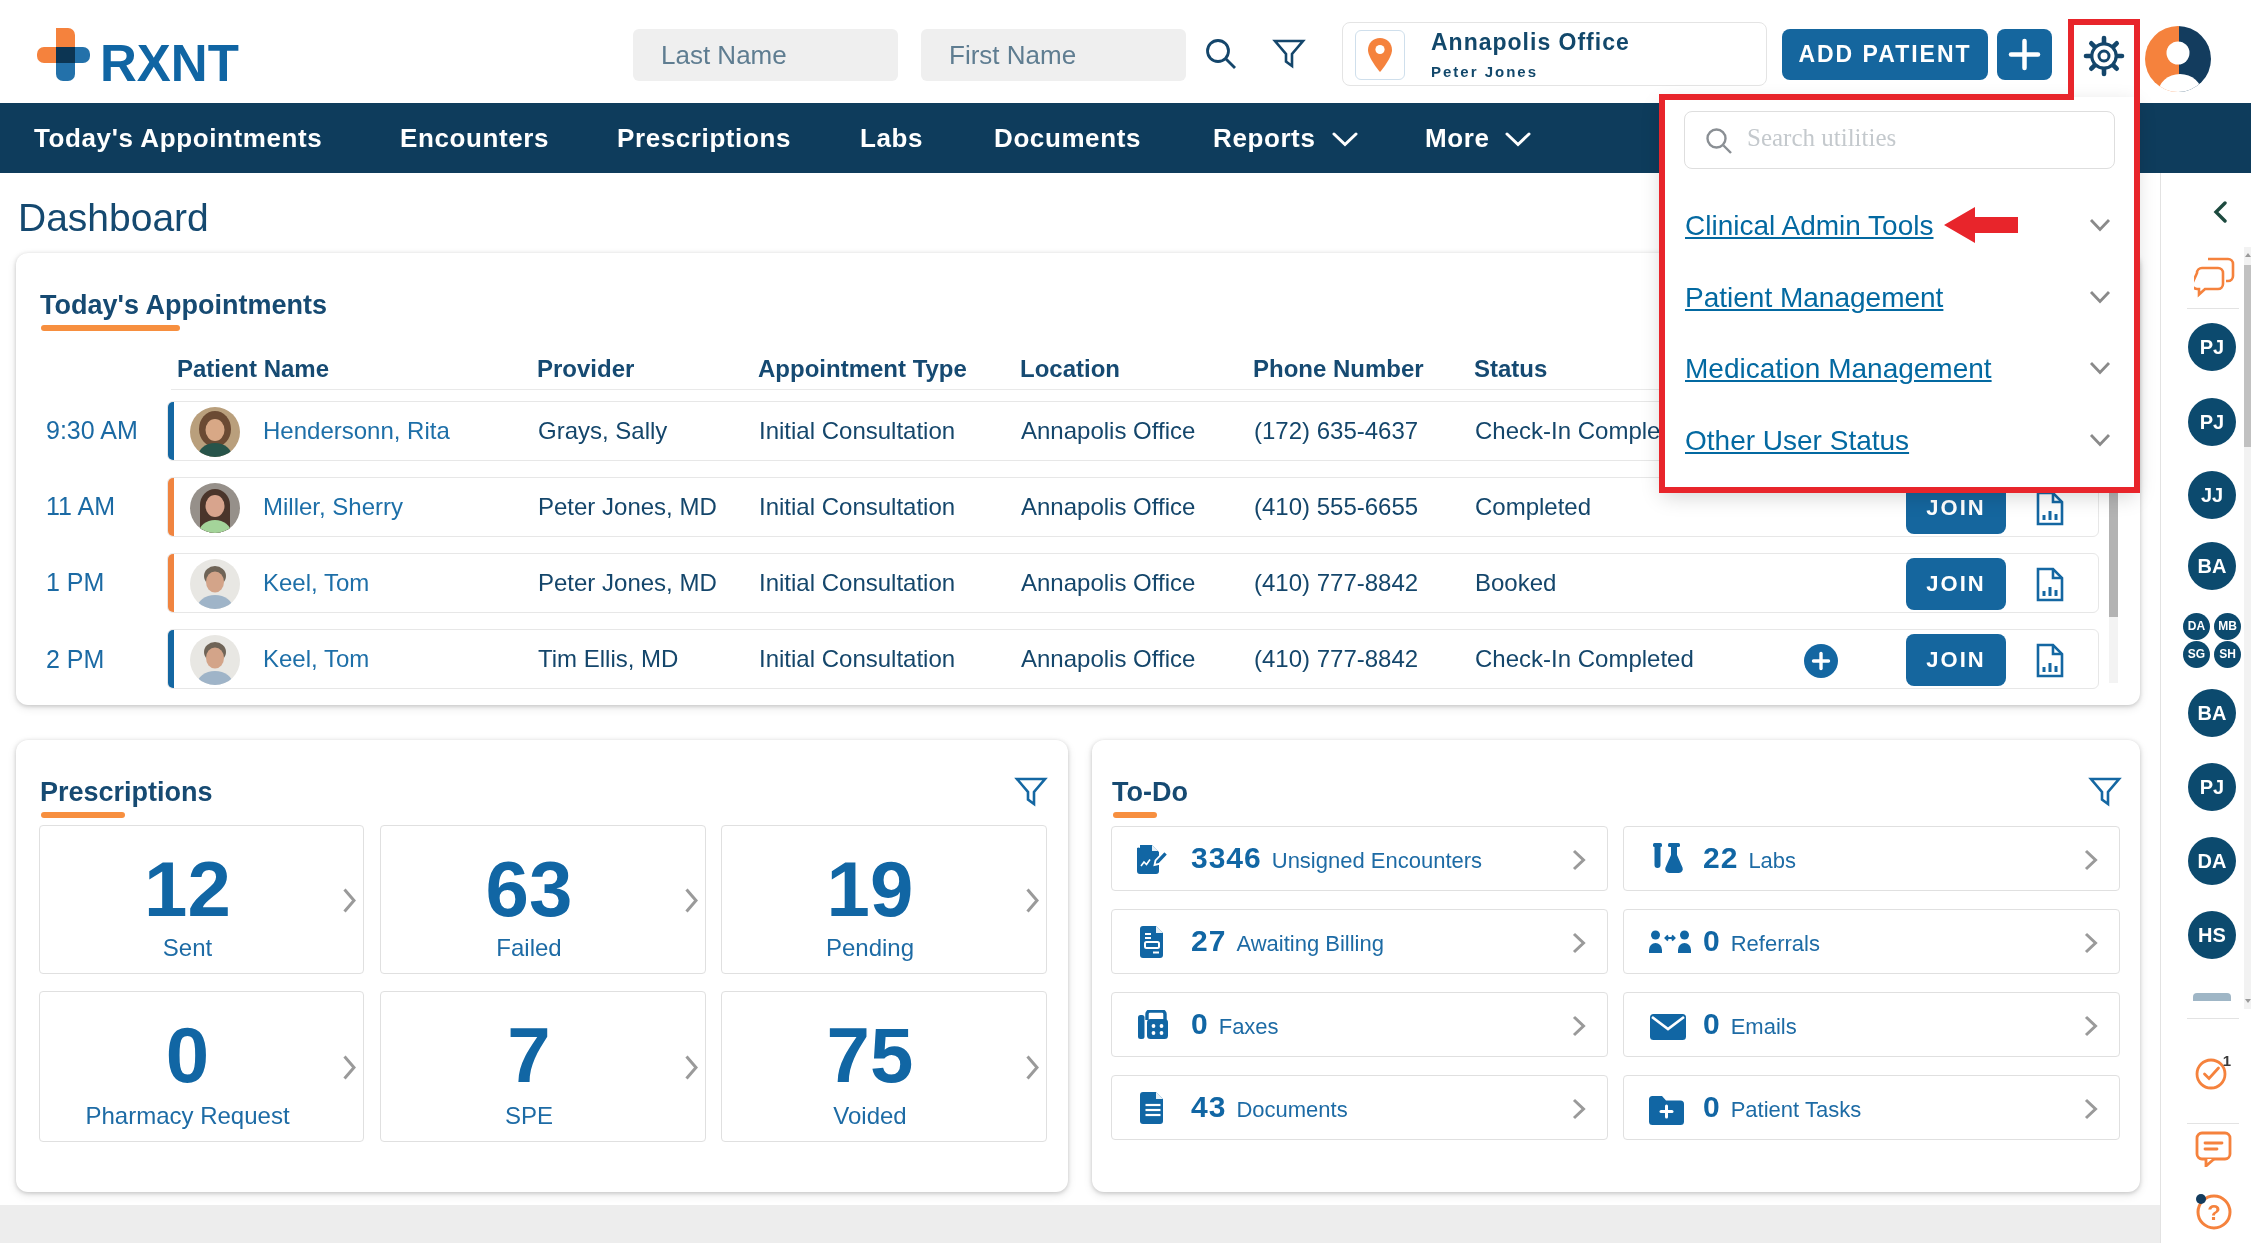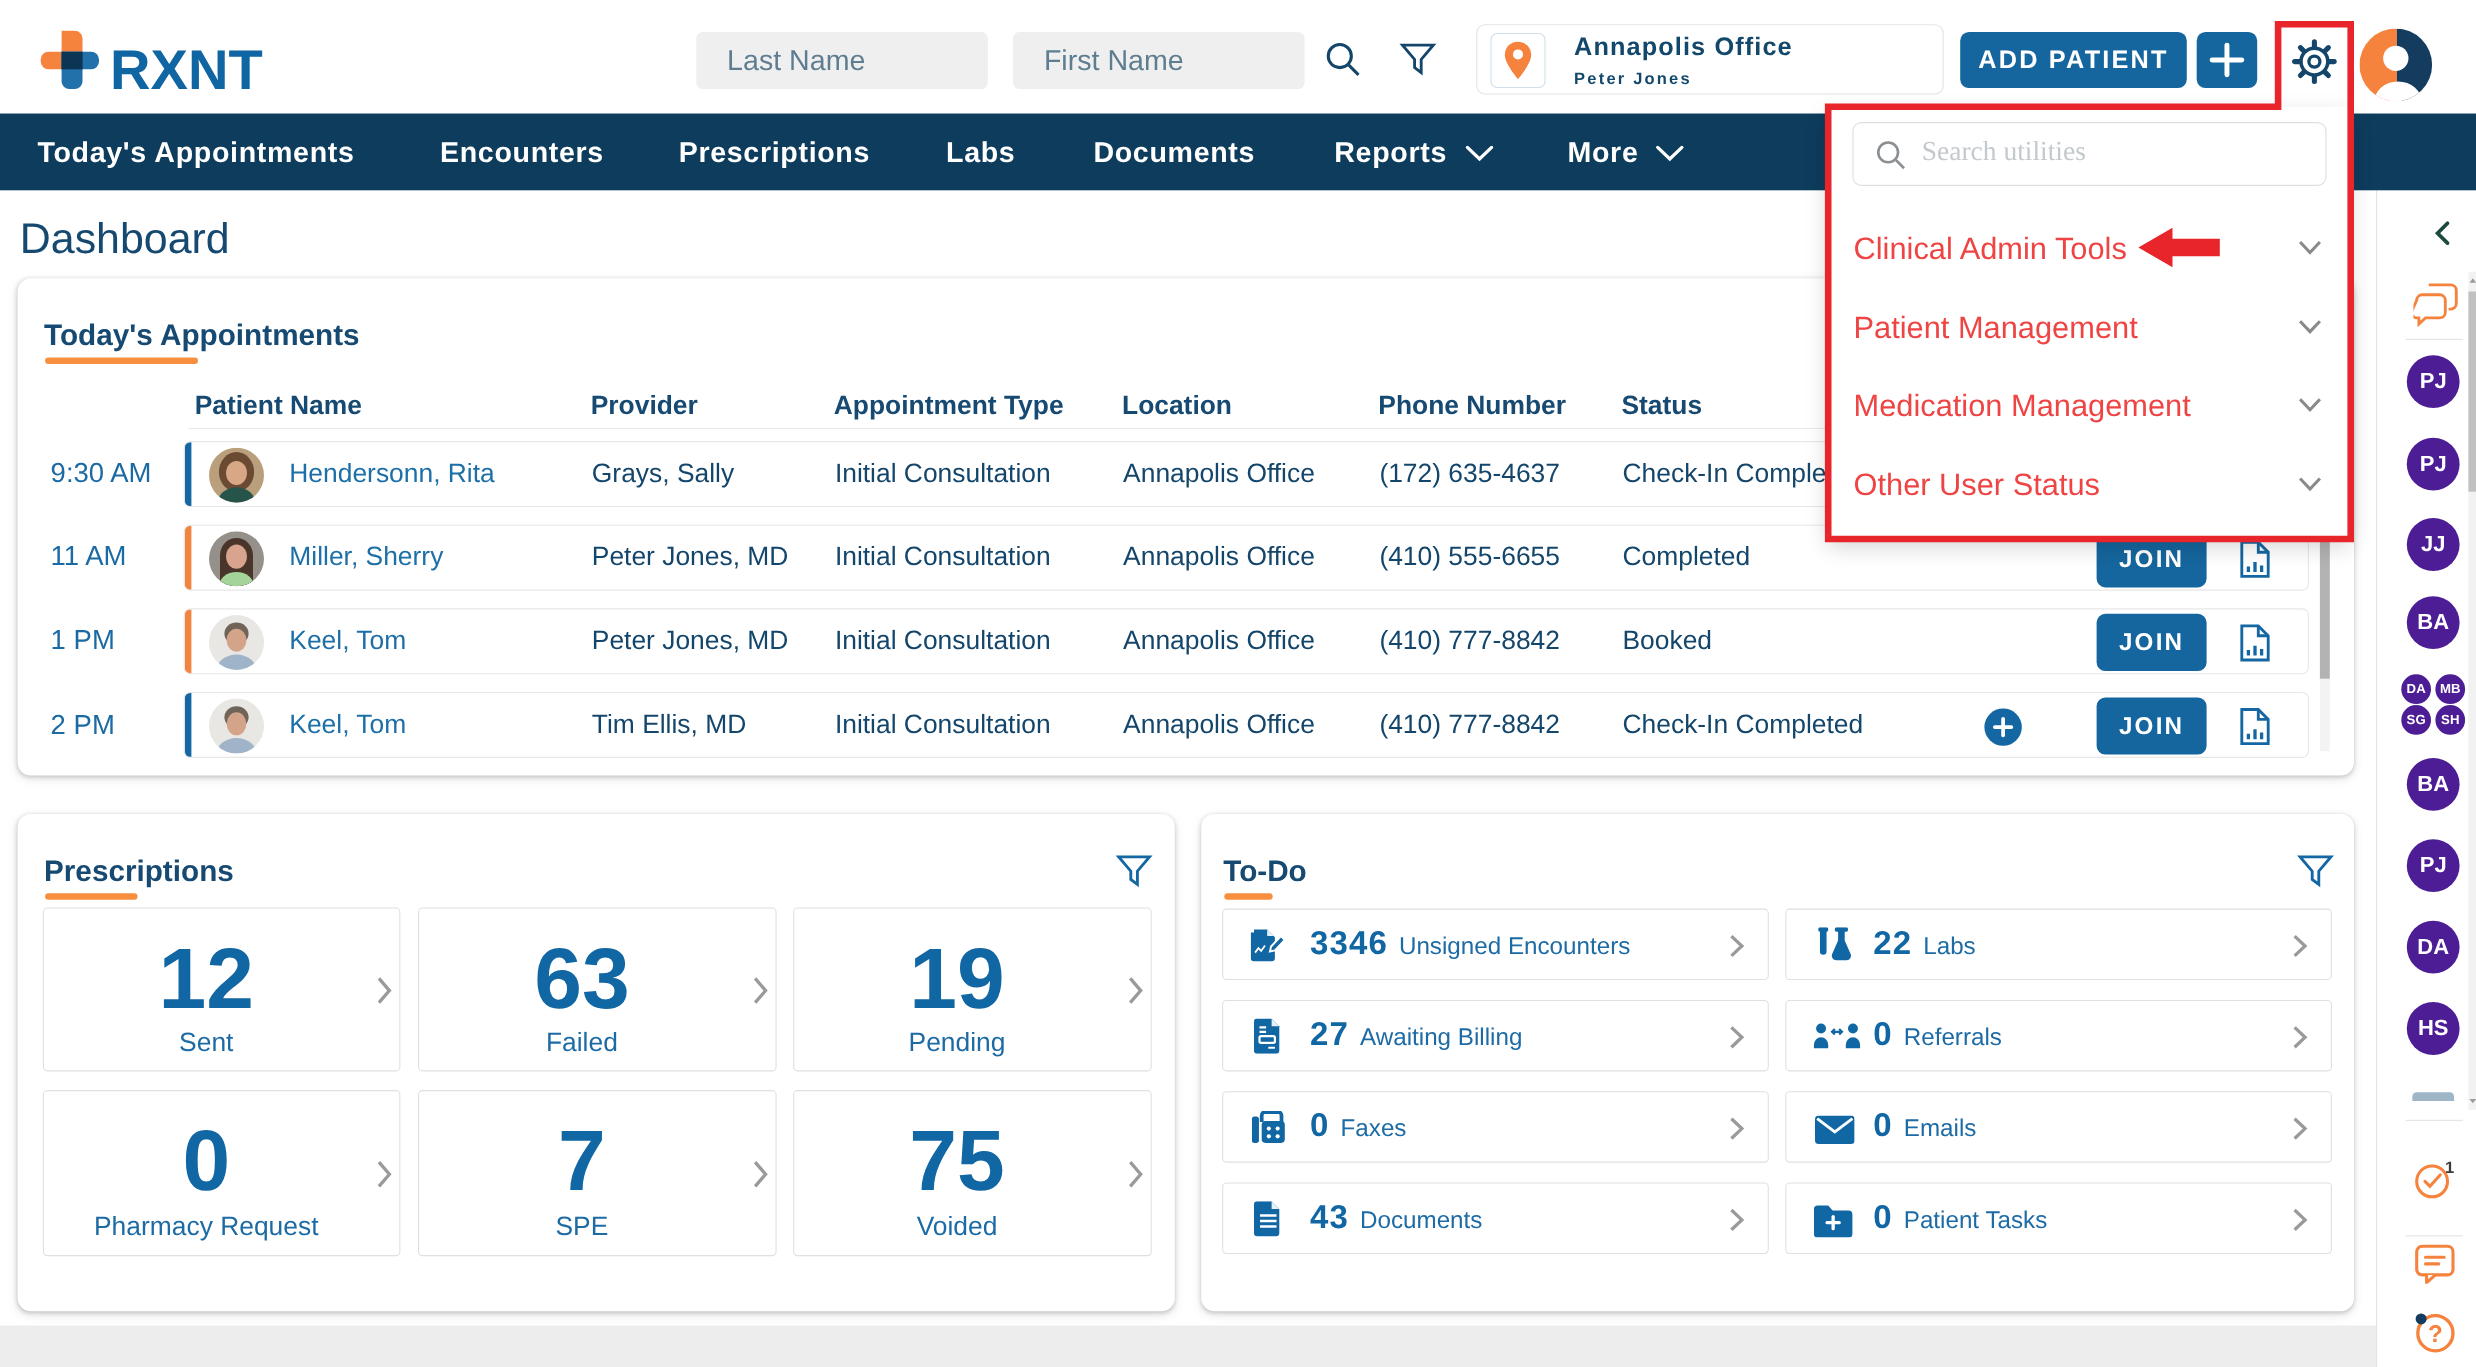--- a/index.html
+++ b/index.html
@@ -36,29 +36,29 @@
   .tile { position:absolute; border:1px solid #e0e0e0; border-radius:4px; background:#fff; }
   .tnum { position:absolute; width:calc(100% - 28px); text-align:center; top:24px; font-size:78px; line-height:78px; font-weight:bold; color:#1166a4; }
   .tlab { position:absolute; width:calc(100% - 28px); text-align:center; bottom:11px; font-size:24px; color:#1d6ba5; }
   .chev { position:absolute; color:#9a9a9a; }
   
   .titem { position:absolute; height:65px; border:1px solid #e0e0e0; border-radius:4px; background:#fff; }
   .tibody { position:absolute; left:79px; top:16px; font-size:22px; line-height:30px; color:#1d6ba5; white-space:nowrap; }
   .tibody b { font-size:30px; color:#1166a4; margin-right:10px; letter-spacing:1px; }
   
   aside { position:absolute; left:2160px; top:173px; width:91px; height:1070px; background:#fff; border-left:1px solid #e2e2e2; z-index:3; }
-  .av { position:absolute; border-radius:50%; background:#4c1d95; color:#fff; text-align:center; font-weight:600; }
+  .av { position:absolute; border-radius:50%; background:#0c4a6e; color:#fff; text-align:center; font-weight:600; }
   .av.big { width:48px; height:48px; left:27px; font-size:20px; line-height:48px; }
   .av.small { width:27px; height:27px; font-size:12px; line-height:27px; }
   .sdiv { position:absolute; left:26px; width:52px; height:1px; background:#e3e3e3; }
   
   .dd { position:absolute; left:1662px; top:97px; width:473px; height:391px; background:#fff; box-shadow:0 8px 20px rgba(0,0,0,.18); z-index:10; }
   .dd .sinp { position:absolute; left:22px; top:14px; width:431px; height:58px; border:1px solid #dedede; border-radius:8px; }
   .dd .sph { position:absolute; left:85px; top:27px; font-size:25px; color:#c4c9cd;font-family:Liberation Serif, serif; }
-  .dditem { position:absolute; left:23px; font-size:28px; color:#ef4444; }
+  .dditem { position:absolute; left:23px; font-size:28px; color:#0369a1;text-decoration:underline; }
   .ddchev { position:absolute; left:427px; }
   .redsvg { position:absolute; left:0; top:0; z-index:11; pointer-events:none; }
   .foot { position:absolute; left:0; top:1205px; width:2160px; height:38px; background:#ededed; }
 </style>
 </head>
 <body>
 <header>
   <svg class="abs" style="left:36px;top:27px" width="55" height="55" viewBox="0 0 55 55">
     <path d="M20 1 h12 a7 7 0 0 1 7 7 v12 h-19 a0 0 0 0 1 0 0 v-12 z" fill="#f5823d" transform="translate(0,0)"></path>
     <path d="M8 20 h31 v16 h-31 a7 7 0 0 1 -7 -7 v-2 a7 7 0 0 1 7 -7 z" fill="#f5823d"></path>

